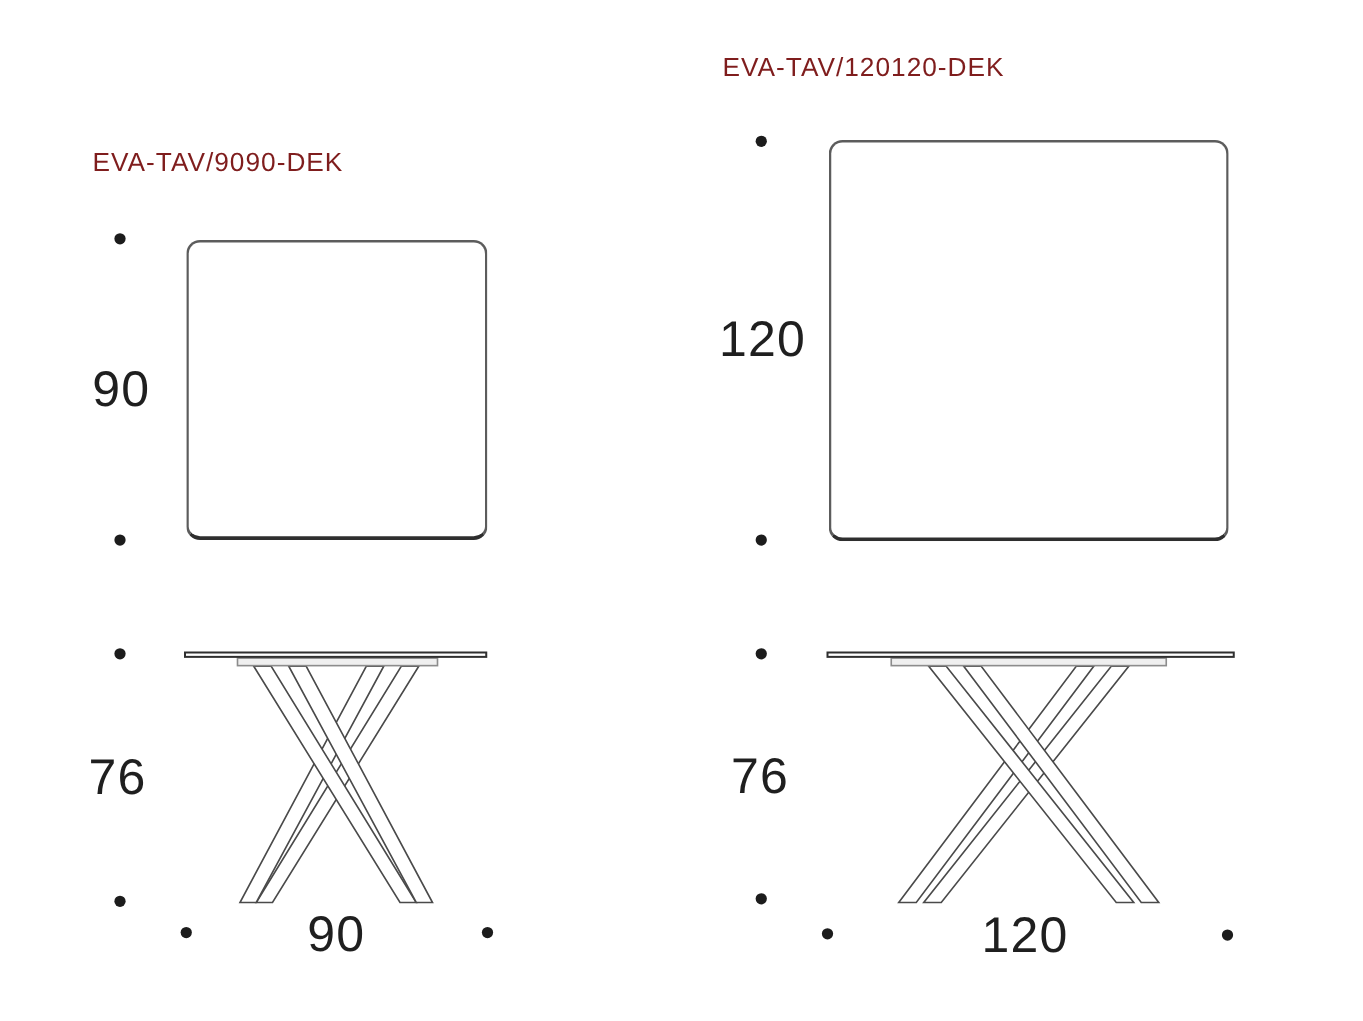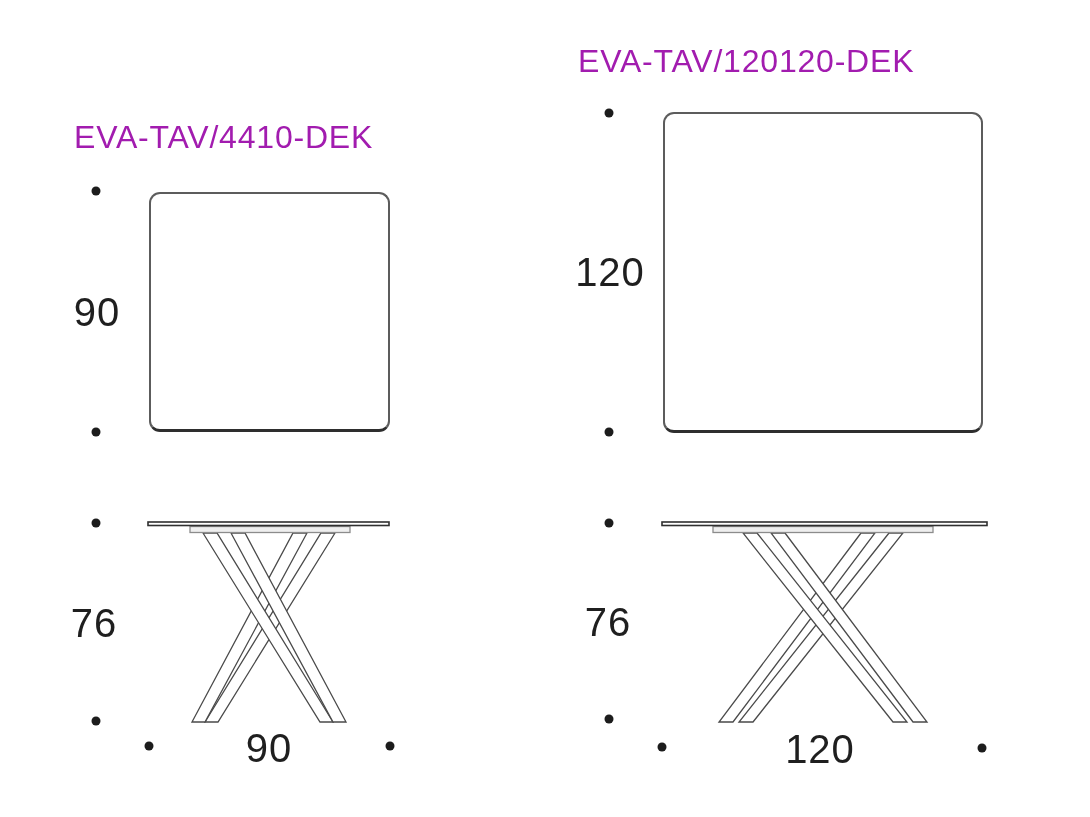--- a/index.html
+++ b/index.html
@@ -10,24 +10,24 @@
   }
   .sheet {
     position: relative;
     width: 1090px;
     height: 817px;
     background: #ffffff;
     overflow: hidden;
   }
   .model-title {
     position: absolute;
-    font-size: 32px;
+    font-size: 21px;
     font-weight: 500;
     letter-spacing: 0.8px;
-    color: #a21caf;
+    color: #7f1d1d;
     white-space: nowrap;
   }
   .top-view-square {
     position: absolute;
     box-sizing: border-box;
     border: 2px solid #5c5c5c;
     border-bottom: 3px solid #2e2e2e;
     border-radius: 11px;
     background: #ffffff;
   }
@@ -50,21 +50,21 @@
   }
   .front-view {
     position: absolute;
   }
 </style>
 </head>
 <body>
 
 <div class="sheet">
 
-  <div class="model-title" style="left:74px; top:119px;">EVA-TAV/4410-DEK</div>
+  <div class="model-title" style="left:74px; top:119px;">EVA-TAV/9090-DEK</div>
 
   <div class="top-view-square" style="left:149px; top:192px; width:241px; height:240px;"></div>
   <div class="dim-dot" style="left:96px; top:191px;"></div>
   <div class="dim-dot" style="left:96px; top:432px;"></div>
   <div class="dim-label" style="left:97px; top:312px;">90</div>
 
   <svg class="front-view" style="left:140px; top:518px;" width="260" height="210" viewBox="0 0 260 210">
 
     <polygon points="181,15 195,15 78,204 65,204" fill="#ffffff" stroke="#4a4a4a" stroke-width="1.3"></polygon>
     <polygon points="153,15 167,15 65,204 52,204" fill="#ffffff" stroke="#4a4a4a" stroke-width="1.3"></polygon>

